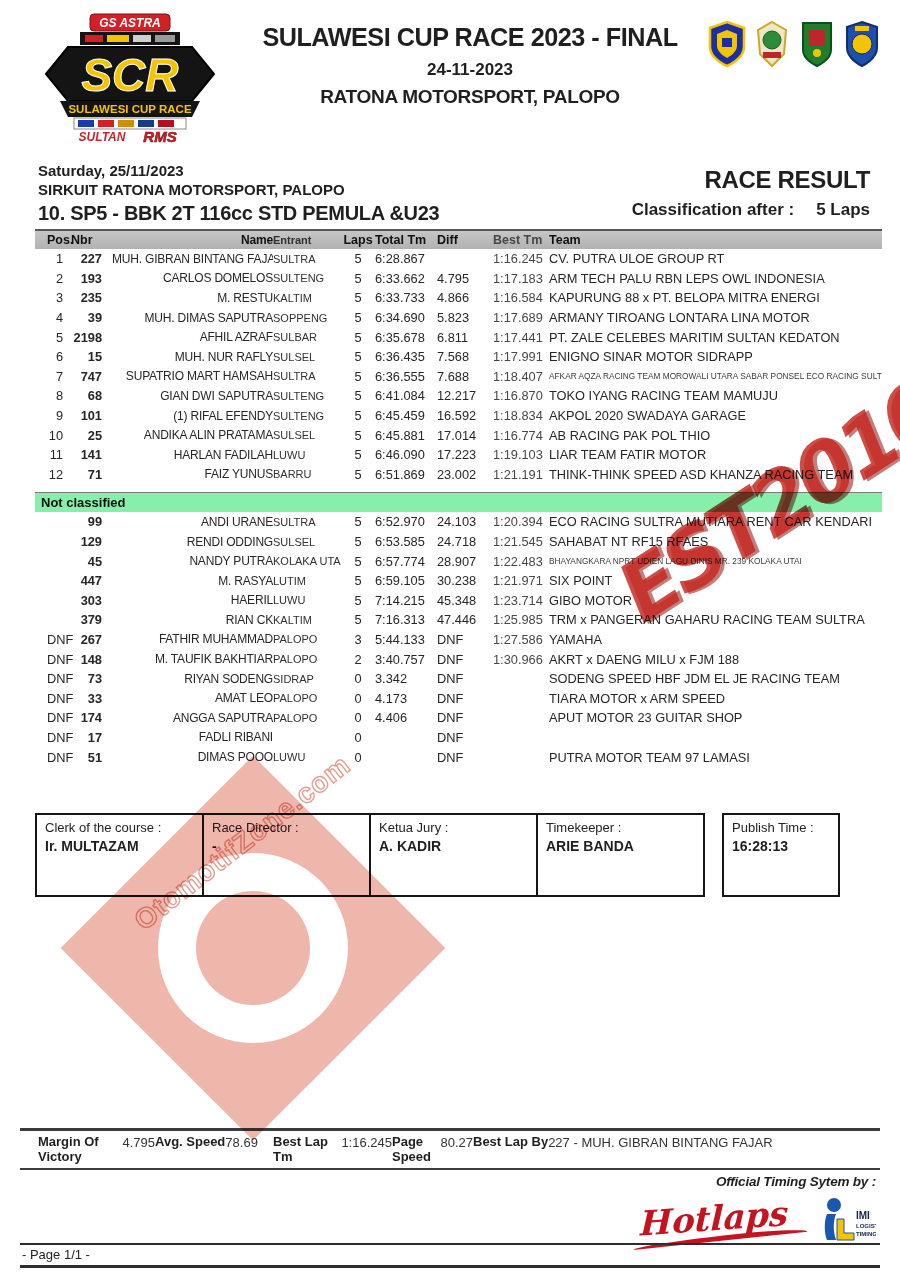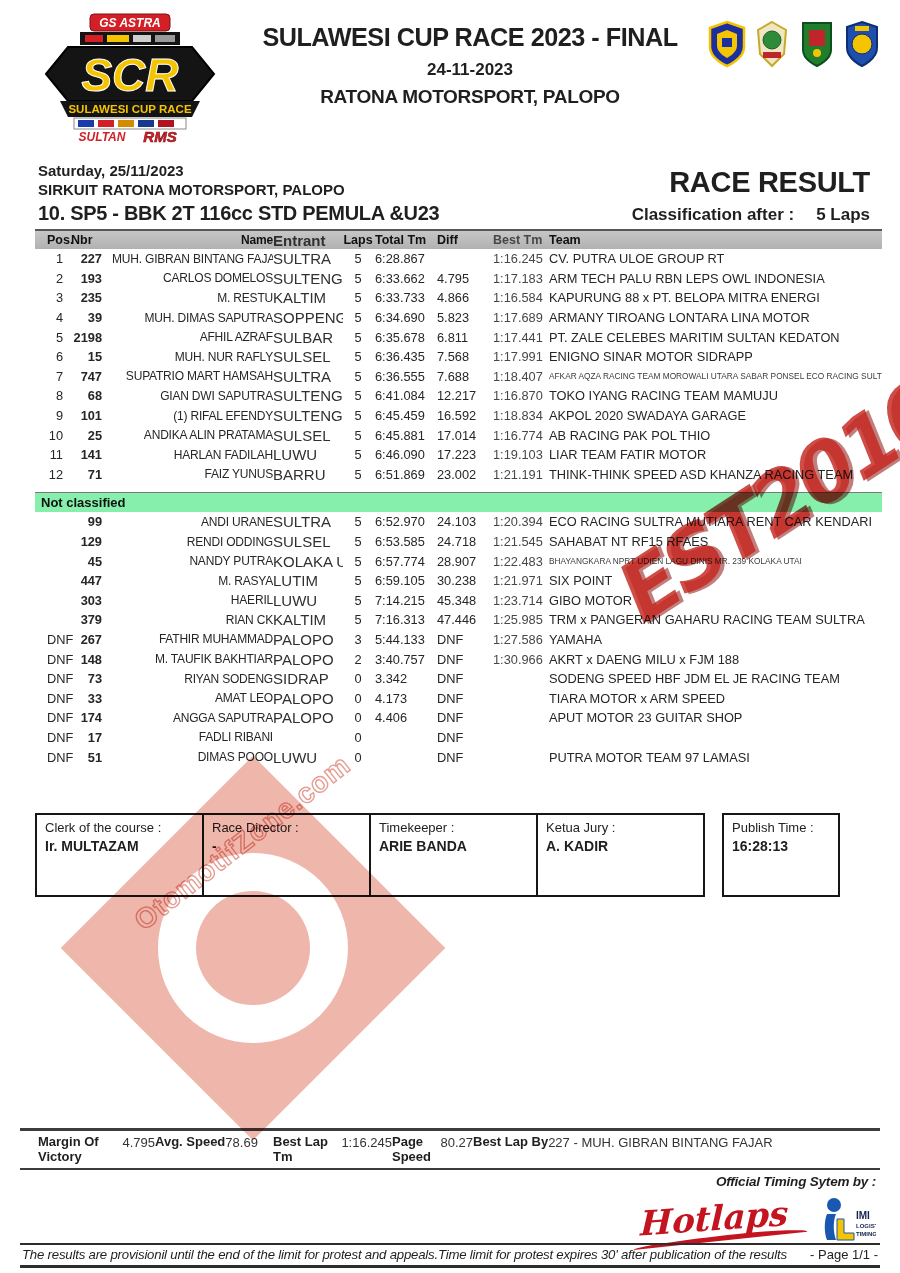--- a/index.html
+++ b/index.html
@@ -13,36 +13,36 @@
   .hdr-title{font-size:26px;font-weight:bold;letter-spacing:-.5px;transform:scaleX(.97);}
   .hdr-date{font-size:17px;font-weight:bold;margin-top:7px;}
   .hdr-venue{font-size:19px;font-weight:bold;margin-top:6px;letter-spacing:-.3px;}
   .hdr-emblems{position:absolute;top:20px;right:18px;display:flex;gap:5px;}
 
   
   .info-left{position:absolute;top:161px;left:38px;}
   .info-day,.info-circuit{font-size:15px;font-weight:bold;line-height:19px;}
   .info-class{font-size:20px;font-weight:bold;margin-top:3px;letter-spacing:-.3px;}
   .info-right{position:absolute;top:166px;right:30px;text-align:right;}
-  .info-result{font-size:29px;font-weight:bold;letter-spacing:-.3px;}
+  .info-result{font-size:24px;font-weight:bold;letter-spacing:-.3px;}
   .info-classif{font-size:17px;font-weight:bold;margin-top:6px;display:flex;justify-content:flex-end;gap:22px;}
 
   
   .results{position:absolute;top:229px;left:35px;width:847px;z-index:2;}
   .thead,.trow{display:grid;grid-template-columns:30px 40px 168px 70px 30px 64px 56px 56px 1fr;align-items:center;}
   .thead{height:20px;background:linear-gradient(#c6c6c6,#b1b1b1);border-top:2px solid #565656;
          font-weight:bold;font-size:12.5px;color:#111;}
   .thead .c-pos{text-align:right;padding-right:2px;}
   .thead .c-nbr{text-align:left;padding-left:6px;}
   .thead .c-laps{text-align:center;}
   .trow{height:19.6px;font-size:12.8px;color:#262626;}
   .c-pos{text-align:right;padding-right:2px;margin-left:12px;}
   .c-nbr{text-align:right;font-weight:bold;padding-right:3px;}
   .c-name{padding-left:7px;font-size:12px;letter-spacing:-.2px;white-space:nowrap;overflow:hidden;text-align:right;}
-  .c-entrant{font-size:15px;white-space:nowrap;overflow:hidden;color:#303030;}
+  .c-entrant{font-size:11px;white-space:nowrap;overflow:hidden;color:#303030;}
   .c-laps{text-align:center;}
   .c-total{padding-left:2px;}
   .c-best{color:#474747;}
   .c-team{white-space:nowrap;overflow:hidden;}
   .trow.small-team .c-team{font-size:8.3px;color:#3a3a3a;}
   .subhead{height:20px;background:#86efac;border-top:1px solid #7a7a7a;font-weight:bold;
            font-size:13px;display:flex;align-items:center;padding-left:6px;margin-top:8px;color:#111;}
 
   
   .officials{position:absolute;top:813px;left:35px;width:847px;height:84px;display:flex;z-index:2;}
@@ -461,26 +461,26 @@
   <div class="officials">
     <div class="obox">
       <div class="olabel">Clerk of the course :</div>
       <div class="ovalue">Ir. MULTAZAM</div>
     </div>
     <div class="obox">
       <div class="olabel">Race Director :</div>
       <div class="ovalue">-</div>
     </div>
     <div class="obox">
+      <div class="olabel">Ketua Jury :</div>
+      <div class="ovalue">A. KADIR</div>
+    </div>
+    <div class="obox">
       <div class="olabel">Timekeeper :</div>
       <div class="ovalue">ARIE BANDA</div>
-    </div>
-    <div class="obox">
-      <div class="olabel">Ketua Jury :</div>
-      <div class="ovalue">A. KADIR</div>
     </div>
     <div class="obox sep">
       <div class="olabel">Publish Time :</div>
       <div class="ovalue">16:28:13</div>
     </div>
   </div>
 
   <div class="stats">
     <div class="scol">
       <span class="slabel">Margin Of Victory</span>
@@ -513,17 +513,16 @@
         <path d="M7 17 C4 24 4 36 7 43 L16 43 C13 35 13 24 16 17 Z" fill="#1a57b0"></path>
         <path d="M17 22 H24 V36 H34 V43 H17 Z" fill="#f5c400" stroke="#1a57b0"></path>
         <text x="36" y="22" font-size="10" font-weight="bold" fill="#15244a" font-family="Liberation Sans, sans-serif">IMI</text>
         <text x="36" y="31" font-size="6" font-weight="bold" fill="#15244a" font-family="Liberation Sans, sans-serif">LOGISTIK</text>
         <text x="36" y="39" font-size="6" font-weight="bold" fill="#15244a" font-family="Liberation Sans, sans-serif">TIMING</text>
       </svg>
     </div>
   </div>
 
   <div class="footer">
-    <span class="foot-note">The results are provisionil until the end of the limit for protest and appeals.Time limit for protest expires 30' after publication of the results</span>
     <span class="foot-page">- Page 1/1 -</span>
   </div>
 
 </div>
 
 </body></html>

